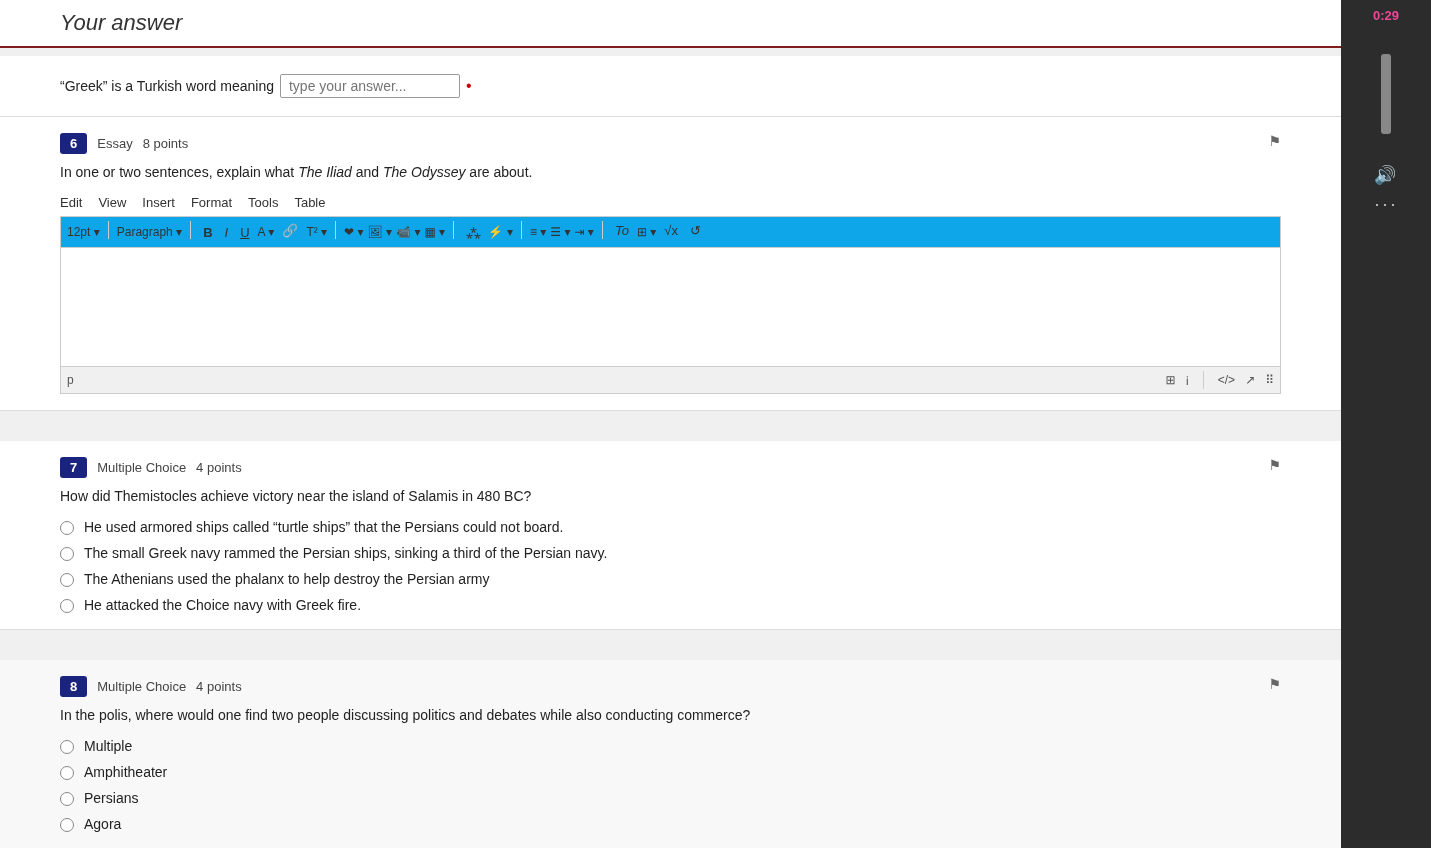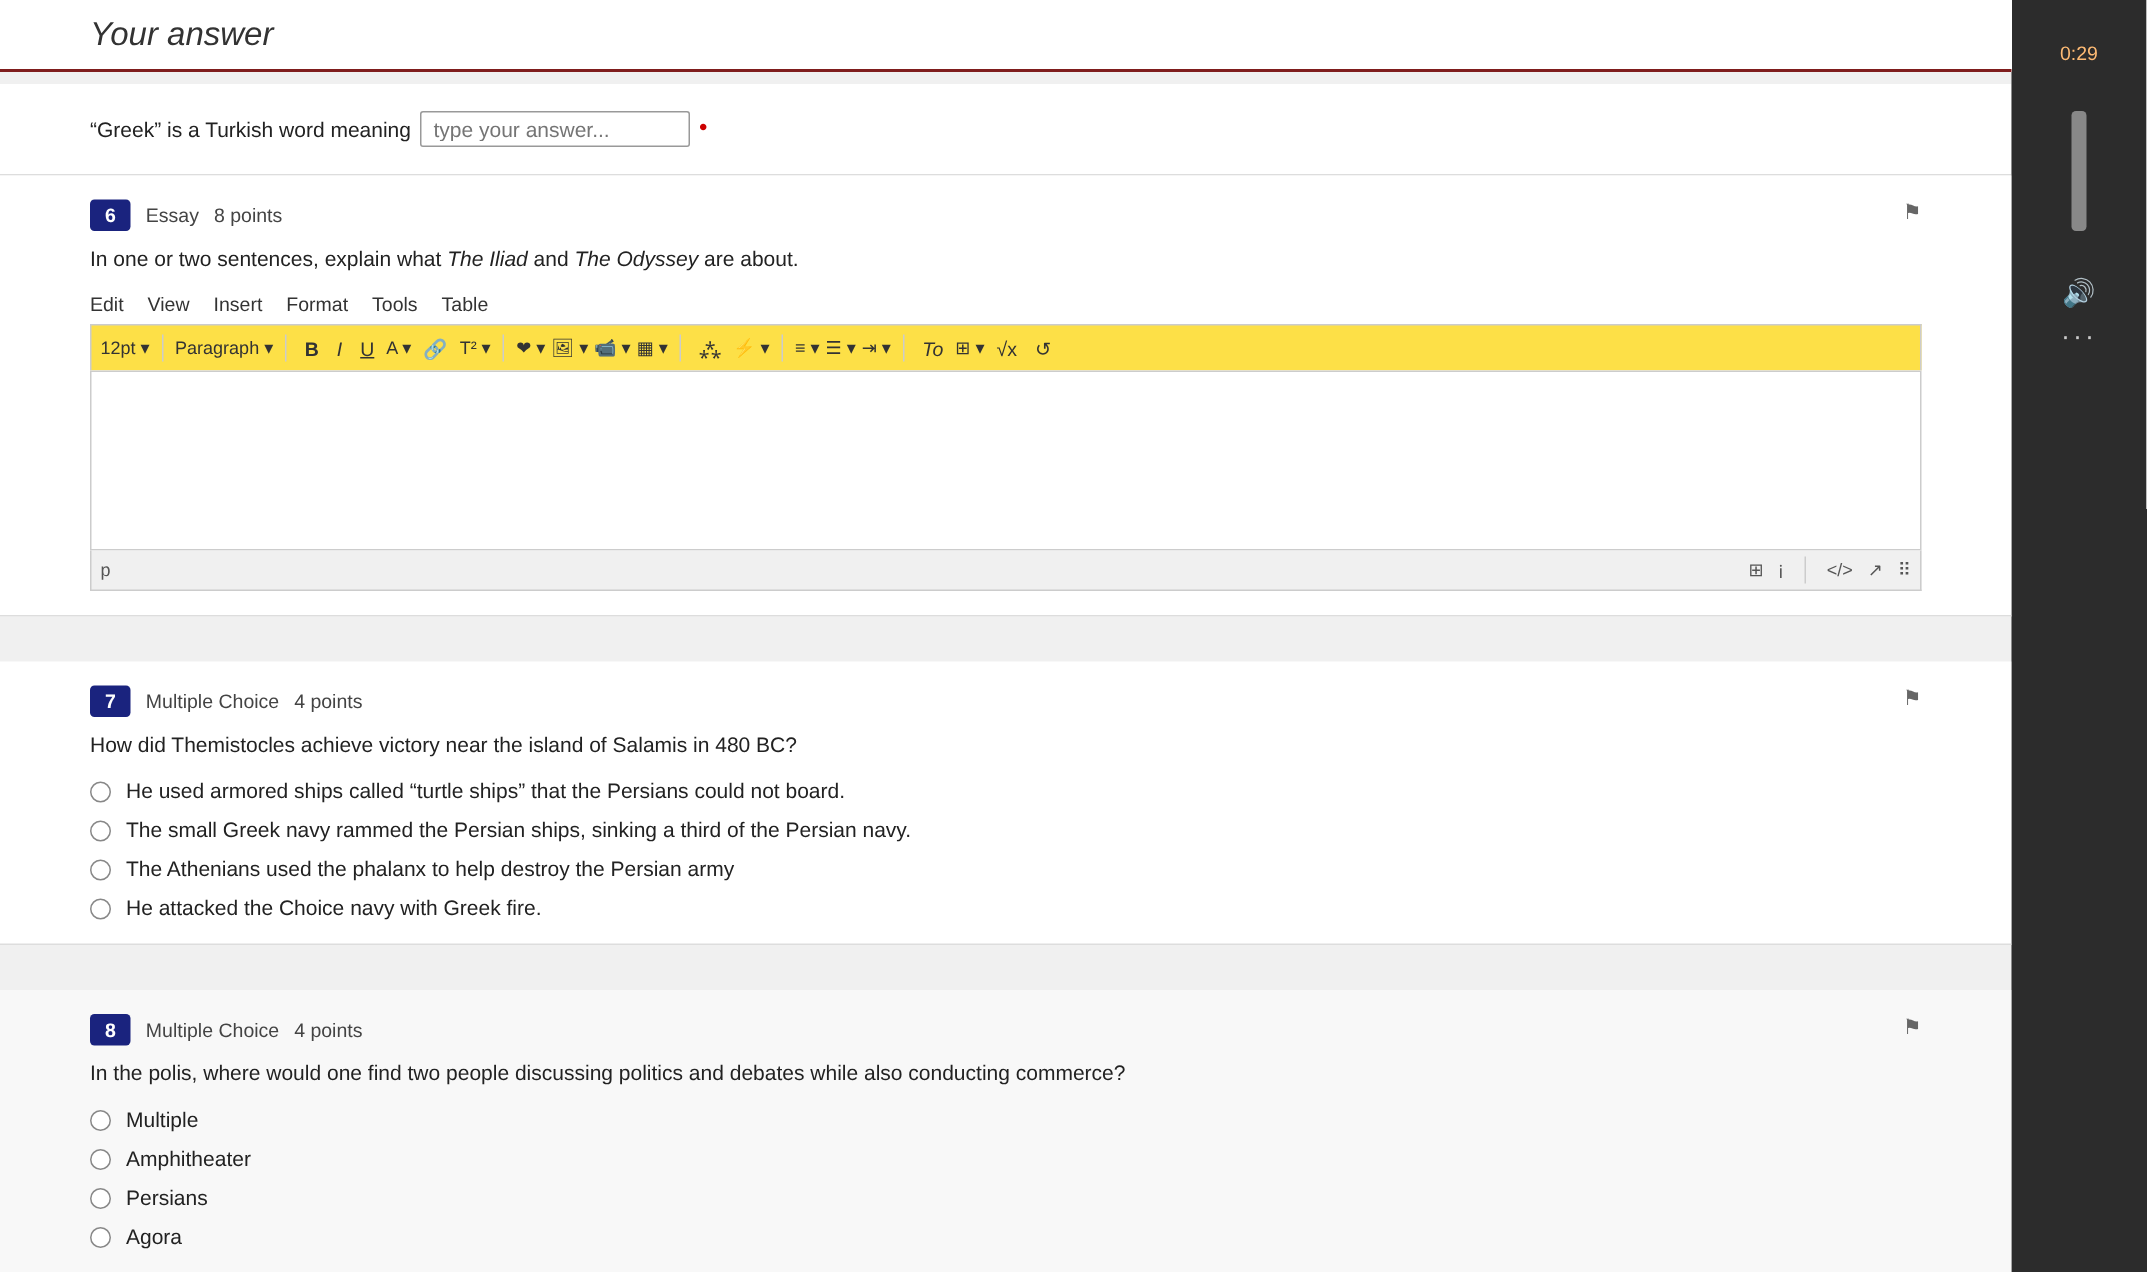--- a/index.html
+++ b/index.html
@@ -26,24 +26,23 @@
       display: flex;
       flex-direction: column;
       align-items: center;
       padding-top: 8px;
       color: white;
       font-size: 12px;
       gap: 10px;
     }
 
     .timer {
-      color: #fdba74;
-      font-size: 13px;
-      font-weight: normal;
-      margin-top: 20px;
+      color: #ec4899;
+      font-size: 13px;
+      font-weight: bold;
     }
 
     .speaker-icon {
       color: #ccc;
       font-size: 18px;
     }
 
     .dots-icon {
       color: #ccc;
       font-size: 18px;
@@ -144,26 +143,25 @@
       color: #333;
       margin-bottom: 6px;
     }
 
     .editor-menubar span {
       cursor: pointer;
     }
 
     .editor-toolbar {
       display: flex;
-      align-items: center;
       gap: 4px;
       padding: 4px 6px;
       border: 1px solid #ccc;
       border-bottom: none;
-      background: #fde047;
+      background: #0ea5e9;
       flex-wrap: wrap;
     }
 
     .toolbar-btn {
       background: none;
       border: none;
       cursor: pointer;
       font-size: 13px;
       padding: 2px 4px;
       color: #333;

